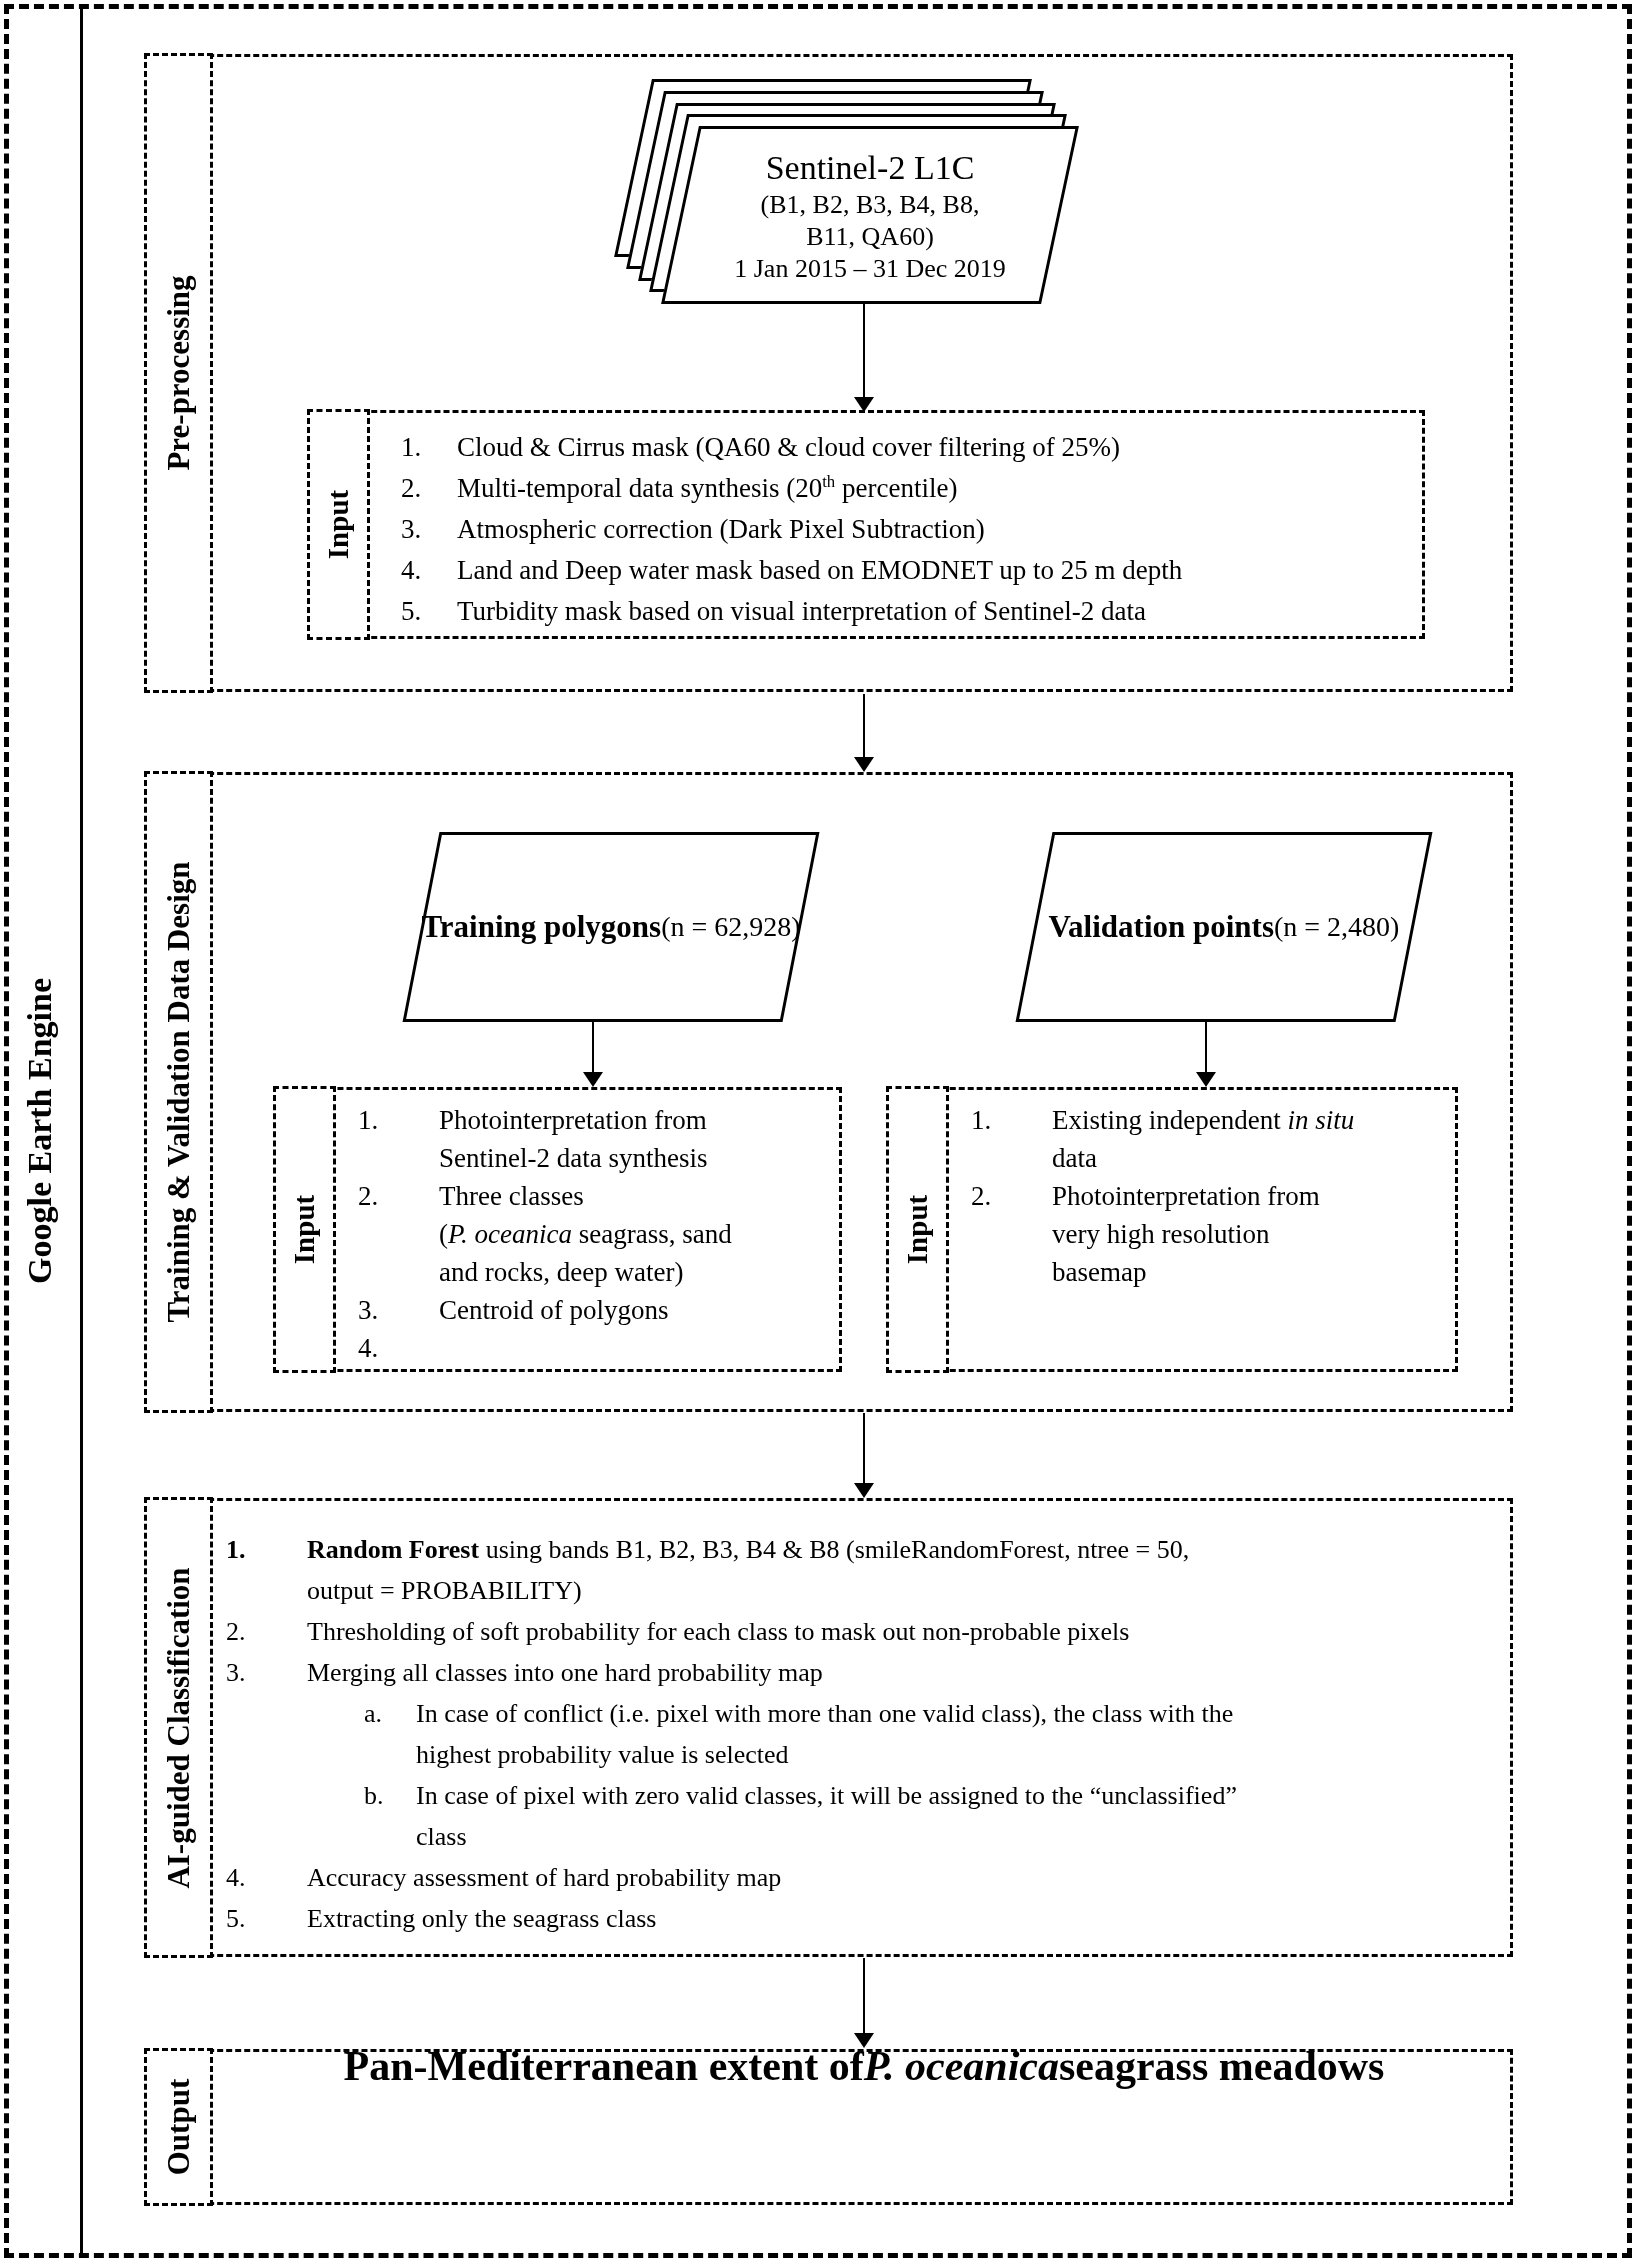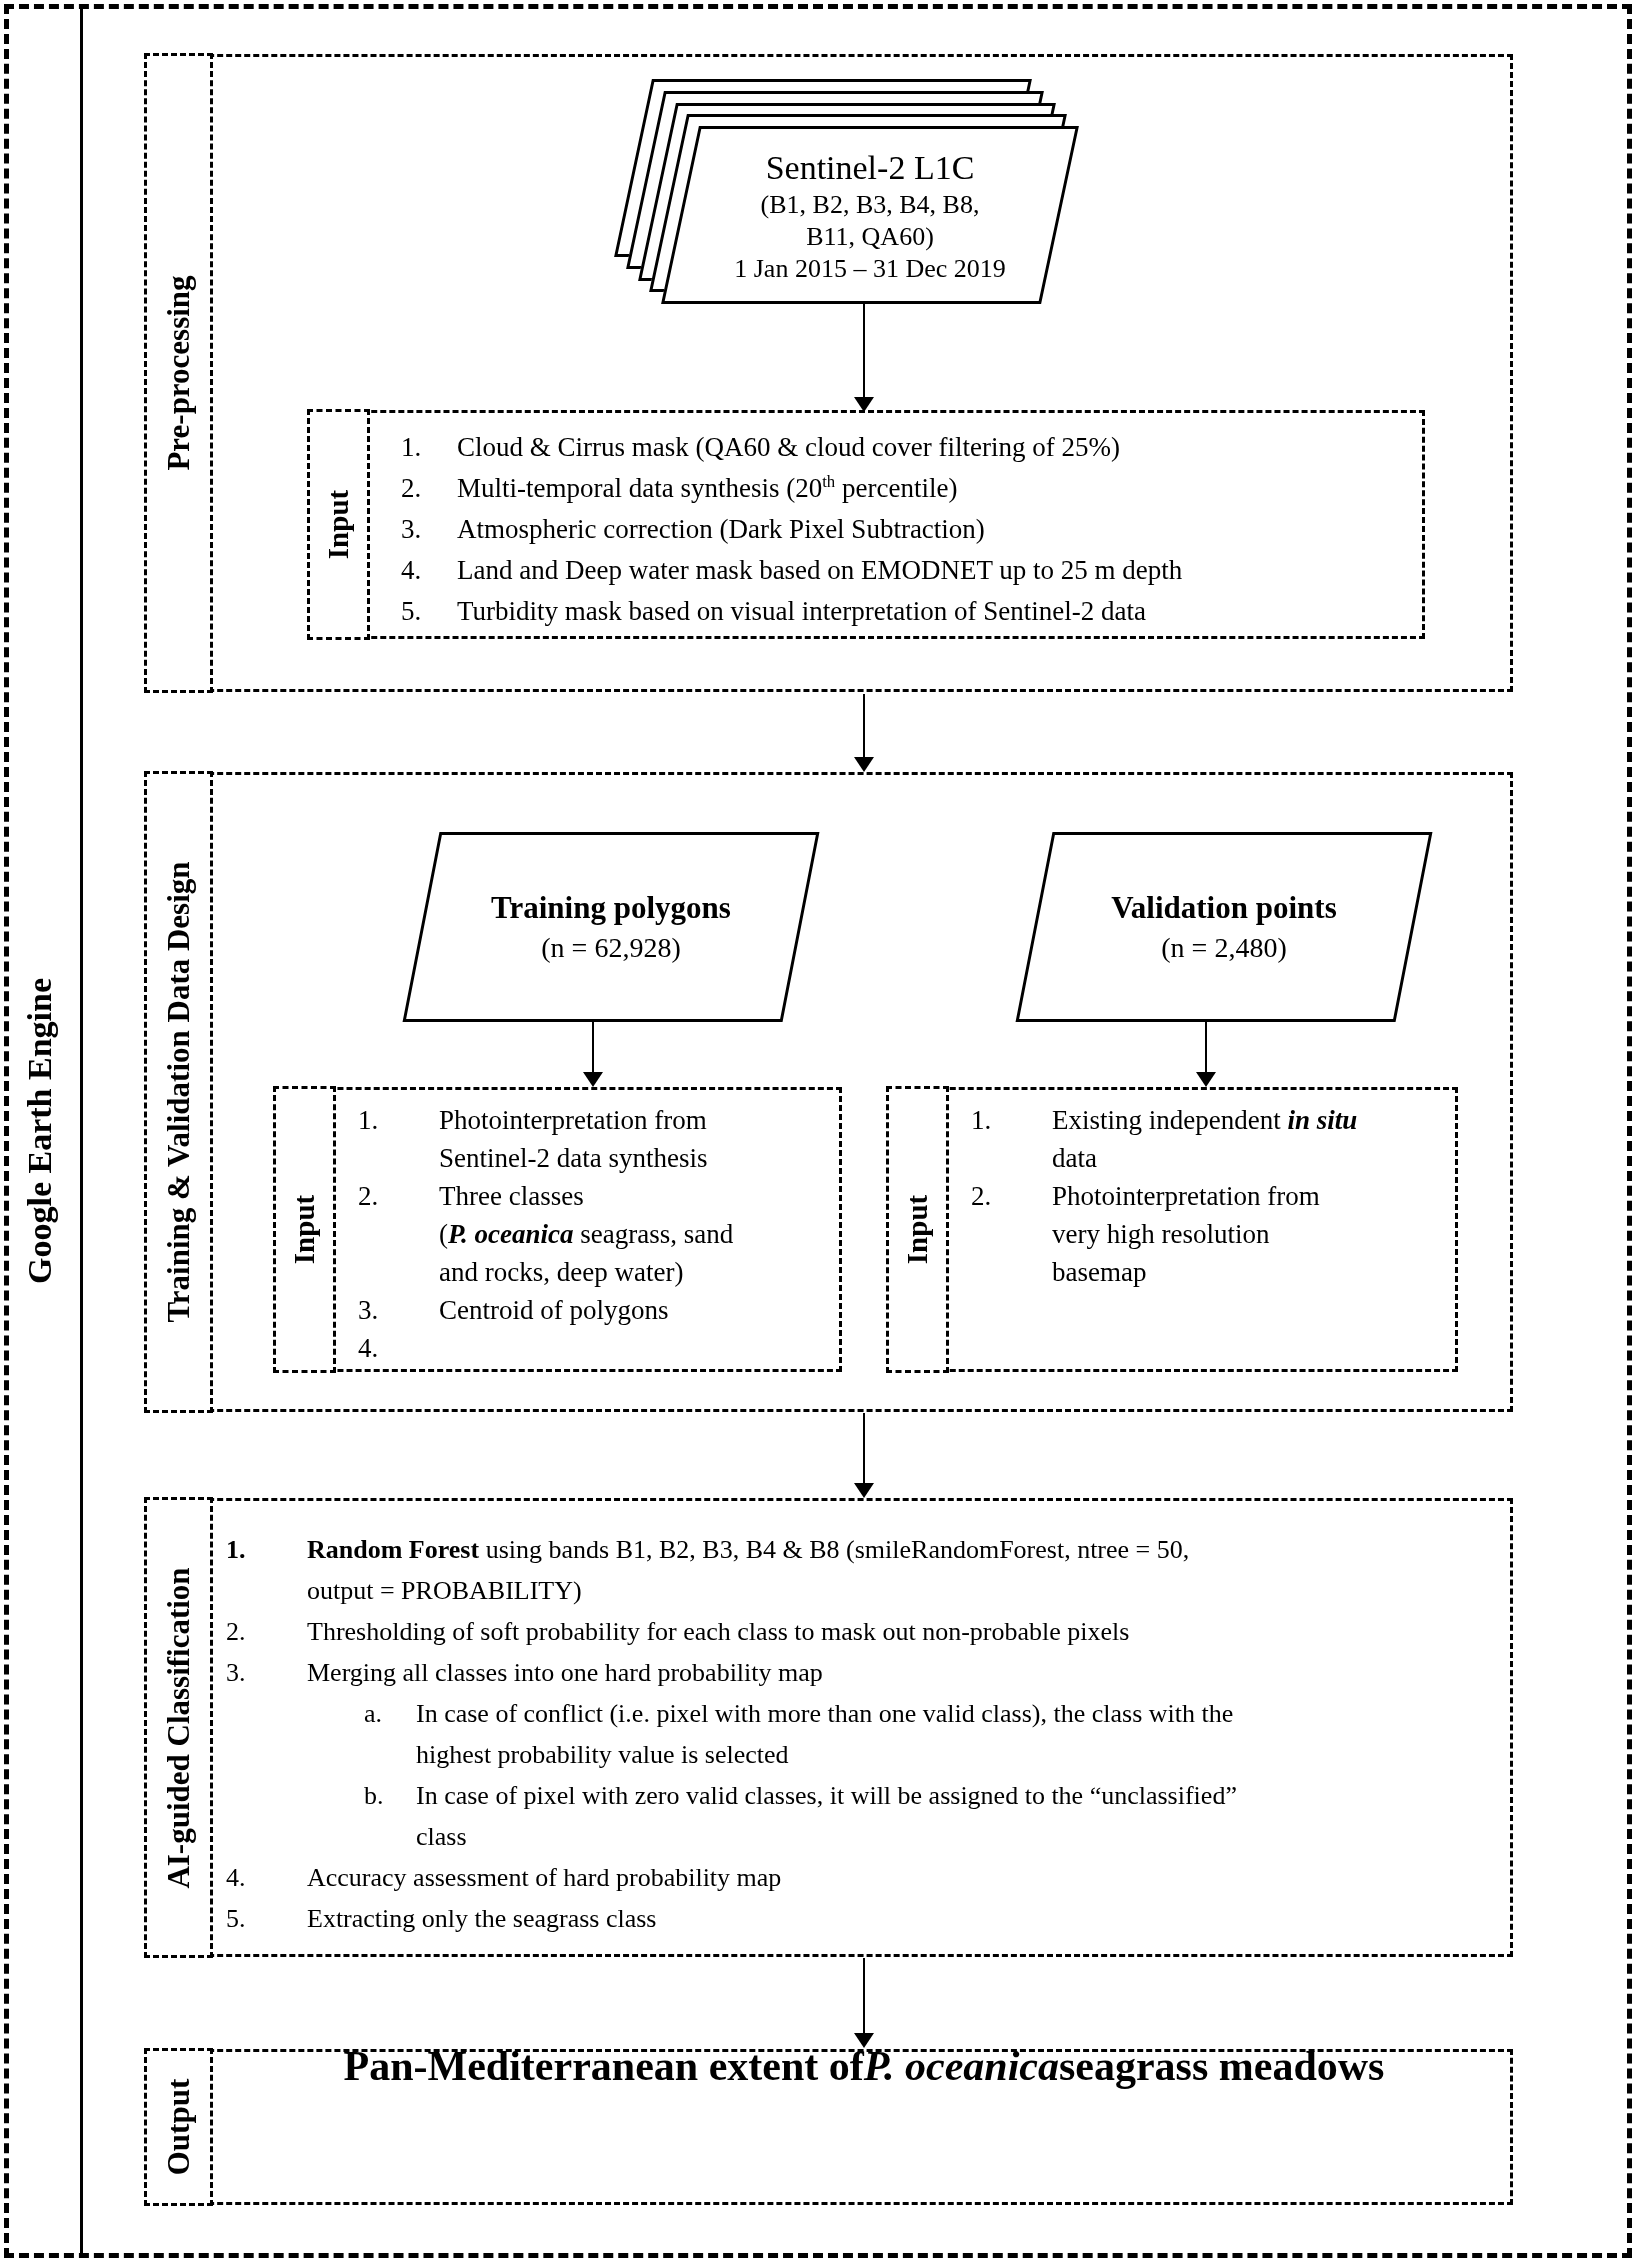--- a/index.html
+++ b/index.html
@@ -34,21 +34,21 @@
   .card.c4 { left:47px; top:47px; }
   .card-text { position:absolute; left:47px; top:47px; width:380px; height:178px; display:flex; flex-direction:column; align-items:center; justify-content:center; text-align:center; }
   .card-title { font-weight:normal; font-size:34px; line-height:43px; }
   .card-line  { font-size:26px; line-height:32px; }
   .card-line.italic { }
 
   
   .para { position:absolute; width:380px; height:190px; border:3.6px solid #000; box-sizing:border-box; background:#fff; transform:skewX(-11deg); }
   #para-train { left:421px;  top:832px; }
   #para-valid { left:1034px; top:832px; }
-  .para-text { position:absolute; width:380px; height:190px; display:flex; flex-direction:column; align-items:center; justify-content:center; text-align:center; }
+  .para-text { position:absolute; width:380px; height:190px; display:flex; align-items:center; justify-content:center; text-align:center; }
   #para-train-text { left:421px;  top:832px; }
   #para-valid-text { left:1034px; top:832px; }
   .para-title { font-weight:bold; font-size:31px; line-height:42px; }
   .para-sub   { font-size:28px; line-height:38px; }
 
   
   .arrow { position:absolute; width:20px; }
   .arrow .shaft { position:absolute; left:8.6px; top:0; width:2.7px; height:calc(100% - 15.4px); background:#000; }
   .arrow .head  { position:absolute; left:0; bottom:0; width:0; height:0; border-left:10px solid transparent; border-right:10px solid transparent; border-top:15.4px solid #000; }
   #arrow-card-input { left:854px;  top:304px;  height:108px; }
@@ -79,21 +79,21 @@
   
   .class-list { position:absolute; left:226px; top:1529px; width:1271px; font-size:26px; line-height:41px; }
   .class-list .lrow .marker { flex:0 0 81px; }
   .class-list .lrow.sub { margin-left:138px; }
   .class-list .lrow.sub .marker { flex:0 0 52px; }
 
   
   .out-title { position:absolute; left:217px; top:1988px; width:1294px; height:156px; display:flex; align-items:center; justify-content:center; font-size:42px; font-weight:bold; white-space:nowrap; }
 
   .seg-bold { font-weight:bold; }
-  .seg-italic { font-style:italic;font-weight:bold; }
+  .seg-italic { font-style:italic; }
   .seg-bolditalic { font-weight:bold; font-style:italic; }
   .txt sup { font-size:0.62em; line-height:0; }
 </style>
 </head>
 <body>
 
 <div class="page">
 
   <div class="outer-border"></div>
   <div class="gee-divider"></div>

